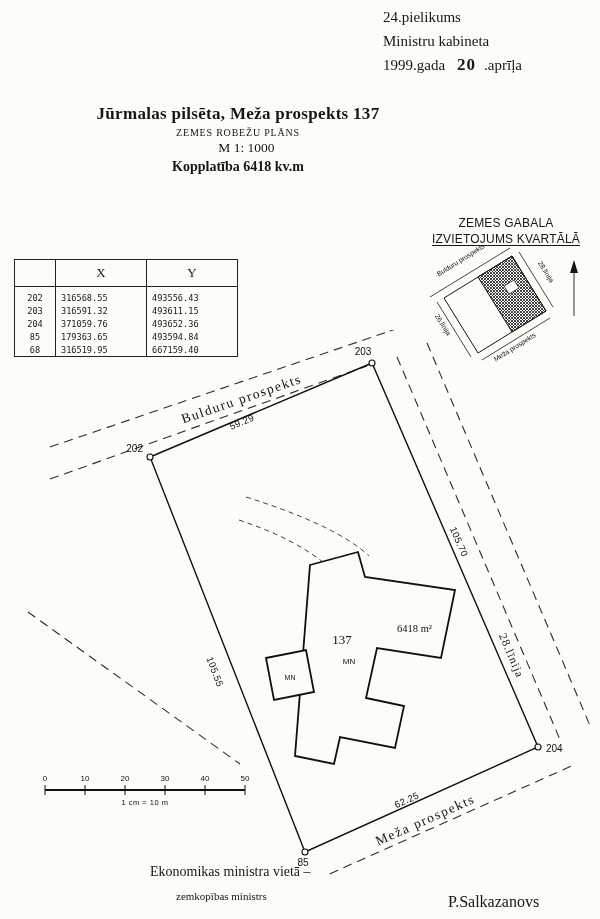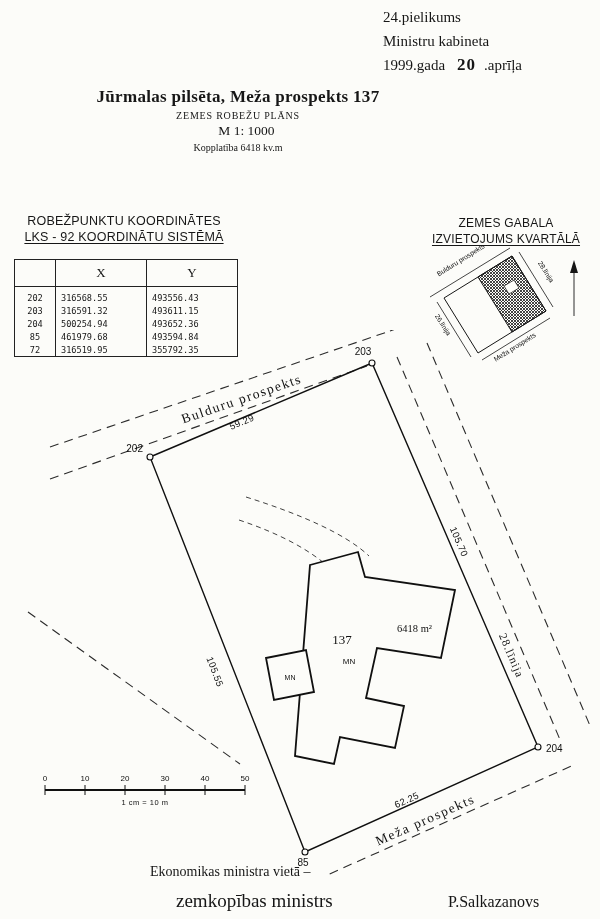--- a/index.html
+++ b/index.html
@@ -1,42 +1,42 @@
 <!DOCTYPE html>
 <html><head>
 <meta charset="utf-8">
 <style>
   html,body{margin:0;padding:0;background:#e9e9e9;}
   .page{position:relative;width:600px;height:919px;background:#fcfcf9;color:#161616;
         font-family:"Liberation Serif",serif;overflow:hidden;margin:0 auto;}
   .annex{position:absolute;left:383px;top:6px;font-size:15px;line-height:23.5px;}
   .annex .day{font-weight:700;font-size:17px;letter-spacing:1px;margin:0 8px 0 12px;}
-  .titleblock{position:absolute;left:0;top:87px;width:476px;text-align:center;}
+  .titleblock{position:absolute;left:0;top:104px;width:476px;text-align:center;}
   .t1{font-size:17px;font-weight:600;letter-spacing:.3px;}
   .t2{font-size:13.5px;margin-top:4px;}
   .t3{font-size:10px;margin-top:3px;letter-spacing:.8px;}
   .t4{font-size:13.5px;margin-top:2px;padding-left:17px;}
-  .t5{font-size:10px;margin-top:3px;}
+  .t5{font-size:14px;margin-top:3px;font-weight:bold;}
   .colhead{position:absolute;font-family:"Liberation Sans",sans-serif;font-size:12.5px;
            line-height:16px;text-align:center;letter-spacing:.2px;}
   .colhead-left{left:0;top:213px;width:248px;}
   .colhead-right{left:412px;top:215px;width:188px;font-size:12px;}
   .u{text-decoration:underline;text-underline-offset:2px;}
   table.coords{position:absolute;left:14px;top:259px;border-collapse:collapse;border:1.4px solid #222;}
   table.coords th{font-family:"Liberation Serif",serif;font-weight:400;font-size:13px;height:24px;}
   table.coords td{font-family:"DejaVu Sans Mono",monospace;font-size:8.6px;height:13px;padding:0 5px;}
   table.coords thead tr{border-bottom:1.2px solid #222;}
   .bl{border-left:1px solid #222;}
   td.pt,th.pt{width:30px;text-align:center;padding:0 3px;}
   td.cx{width:80px;}td.cy{width:80px;}
   tbody tr:first-child td{padding-top:4px;}
   .inset{position:absolute;left:416px;top:246px;}
   .plan{position:absolute;left:0;top:330px;}
   .footer1{position:absolute;left:150px;top:864px;font-size:14px;}
-  .footer2{position:absolute;left:176px;top:890px;font-size:19px;}
+  .footer2{position:absolute;left:176px;top:890px;font-size:11px;}
   .sig{position:absolute;left:448px;top:893px;font-size:16px;}
   
   .dash{fill:none;stroke:#2b2b2b;stroke-width:1.1;stroke-dasharray:9 6;}
   .dashf{fill:none;stroke:#2b2b2b;stroke-width:.9;stroke-dasharray:5 4;}
   .bnd{fill:none;stroke:#101010;stroke-width:1.4;}
   .ptc{fill:#fcfcf9;stroke:#101010;stroke-width:1.1;}
   .bld{fill:#fcfcf9;stroke:#101010;stroke-width:1.8;}
   svg text{fill:#101010;}
   .road{font-family:"Liberation Serif",serif;font-size:13.5px;letter-spacing:1.6px;}
   .road-sm{font-family:"Liberation Serif",serif;font-size:11.5px;letter-spacing:1px;}
@@ -62,24 +62,20 @@
     <div><span>1999.gada</span><span class="day">20</span><span>.aprīļa</span></div>
   </div>
 
   <div class="titleblock">
     <div class="t1">Jūrmalas pilsēta, Meža prospekts 137</div>
     <div class="t3">ZEMES ROBEŽU PLĀNS</div>
     <div class="t4">M 1: 1000</div>
     <div class="t5">Kopplatība 6418 kv.m</div>
   </div>
 
-  <div class="colhead colhead-left">
-    <div>ROBEŽPUNKTU KOORDINĀTES</div>
-    <div class="u">LKS - 92 KOORDINĀTU SISTĒMĀ</div>
-  </div>
 
   <div class="colhead colhead-right">
     <div>ZEMES GABALA</div>
     <div class="u">IZVIETOJUMS KVARTĀLĀ</div>
   </div>
 
   <table class="coords">
     <thead>
       <tr>
         <th class="pt"></th>
@@ -93,32 +89,32 @@
         <td class="cx bl">316568.55</td>
         <td class="cy bl">493556.43</td>
       </tr>
       <tr>
         <td class="pt">203</td>
         <td class="cx bl">316591.32</td>
         <td class="cy bl">493611.15</td>
       </tr>
       <tr>
         <td class="pt">204</td>
-        <td class="cx bl">500254.94</td>
+        <td class="cx bl">371059.76</td>
         <td class="cy bl">493652.36</td>
       </tr>
       <tr>
         <td class="pt">85</td>
-        <td class="cx bl">461979.68</td>
+        <td class="cx bl">179363.65</td>
         <td class="cy bl">493594.84</td>
       </tr>
       <tr>
-        <td class="pt">72</td>
+        <td class="pt">68</td>
         <td class="cx bl">316519.95</td>
-        <td class="cy bl">355792.35</td>
+        <td class="cy bl">667159.40</td>
       </tr>
     </tbody>
   </table>
 
   <svg class="inset" width="182" height="124" viewBox="0 0 182 124">
     <defs>
       <pattern id="speck" width="3" height="3" patternUnits="userSpaceOnUse">
         <path d="M0,3 L3,0 M0,0 L3,3" stroke="#161616" stroke-width="0.8"></path>
       </pattern>
     </defs>

